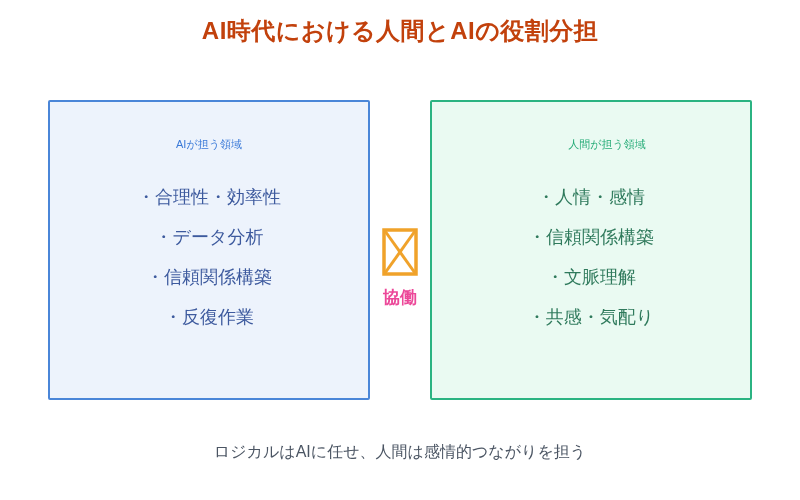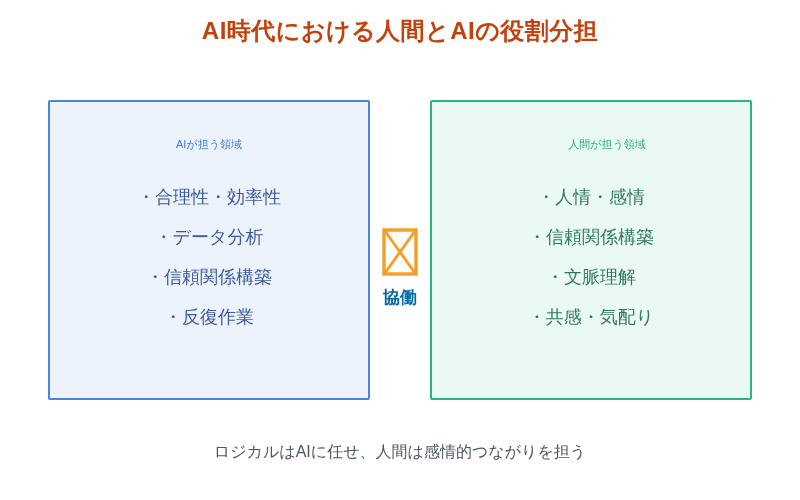--- a/index.html
+++ b/index.html
@@ -81,21 +81,21 @@
   .center-icon {
     width: 36px;
     height: 48px;
     display: block;
   }
   .center-label {
     margin-top: 12px;
     font-size: 17px;
     font-weight: bold;
     line-height: 20px;
-    color: #0369a1;
+    color: #ec4899;
   }
   .footer-caption {
     position: absolute;
     top: 443px;
     left: 0;
     width: 100%;
     text-align: center;
     font-size: 16px;
     line-height: 18px;
     color: #4b5563;

